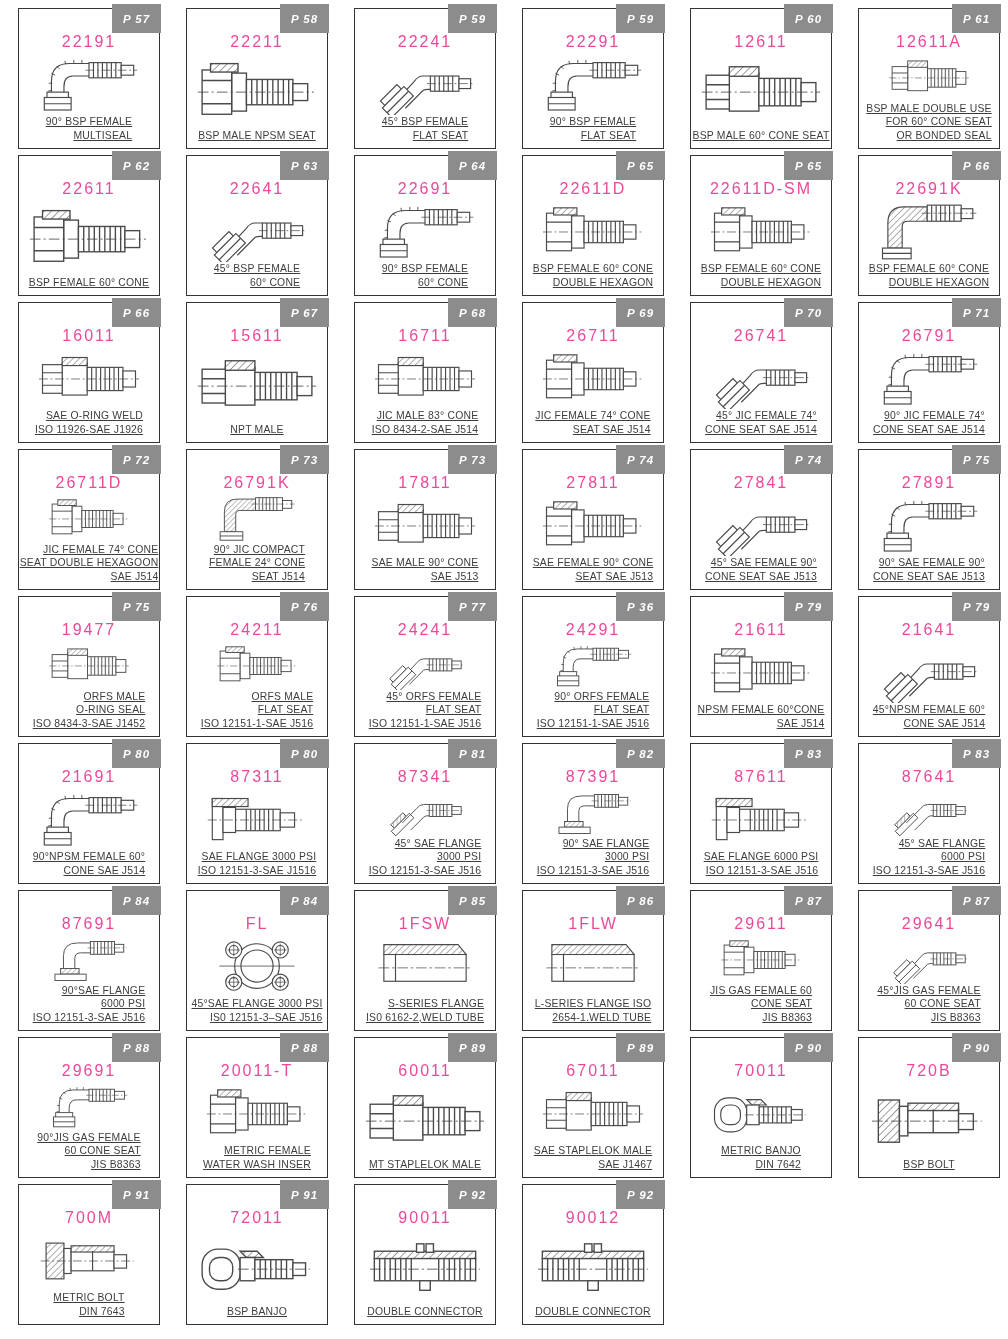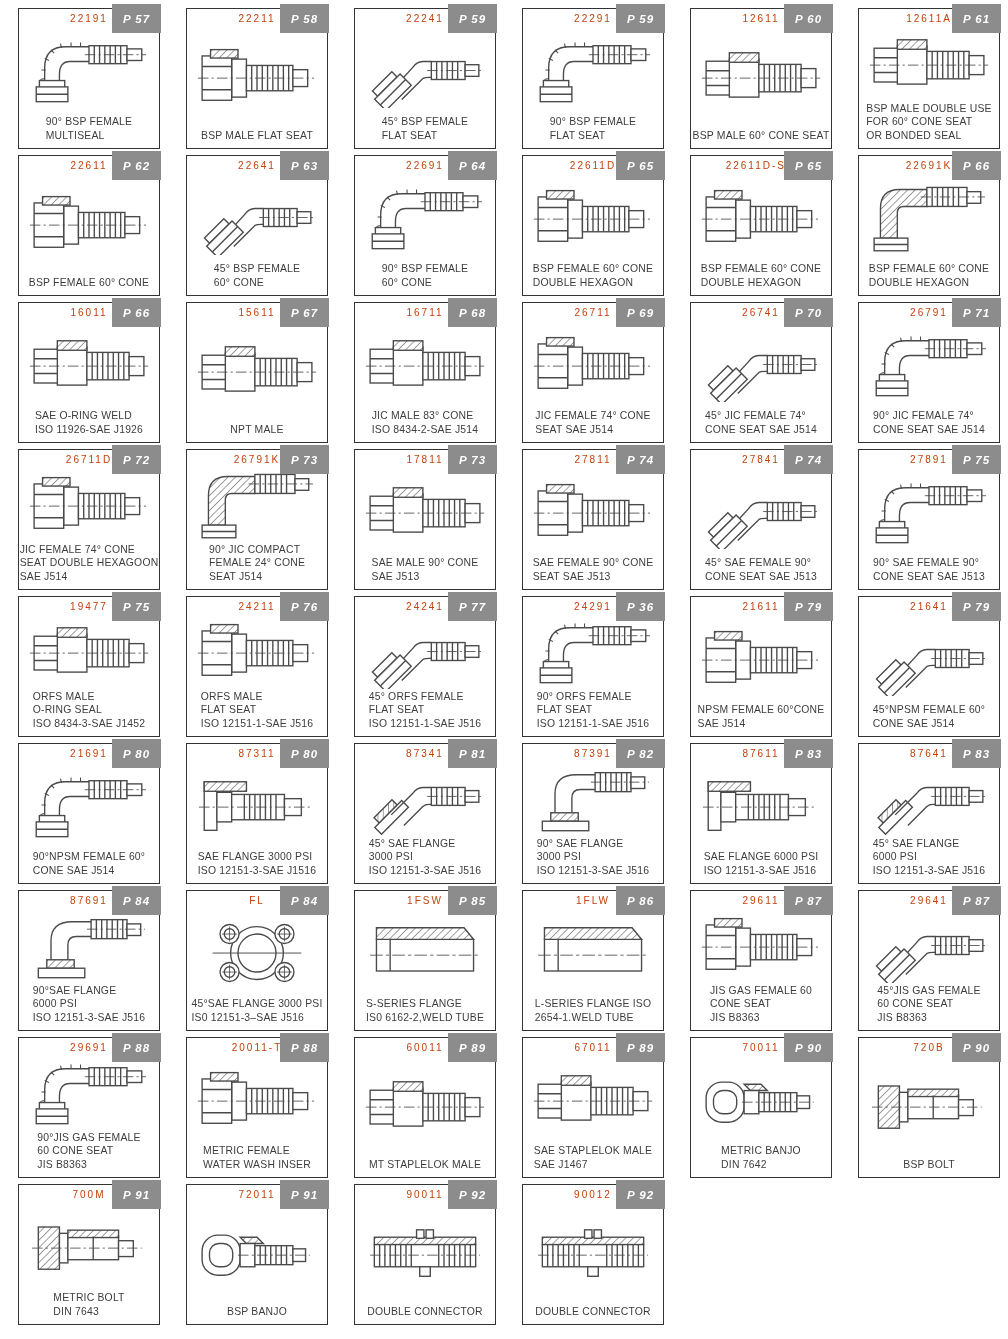--- a/index.html
+++ b/index.html
@@ -22,38 +22,39 @@
   .badge{
     position:absolute;top:-5px;right:-2px;
     width:49px;height:29px;
     background:var(--badge,#8c8c8c);
     color:var(--badge-text,#fff);
     font-size:11.5px;font-weight:bold;font-style:italic;
     display:flex;align-items:center;justify-content:center;
     letter-spacing:1px;
   }
   .part{
-    margin-top:4px;
-    font-size:10px;color:#c2410c;
+    margin-top:24px;
+    font-size:16px;color:#ec4899;
     letter-spacing:2px;
     white-space:nowrap;
   }
   .art{
     flex:1;min-height:0;width:100%;
     display:flex;align-items:center;justify-content:center;
     overflow:hidden;
   }
   .art svg{width:128px;height:100%;max-height:76px;}
   .desc{
     margin:0 2px 6px 2px;
-    text-align:left;
+    text-align:right;
     font-size:10.4px;line-height:1.28;
     color:#3d3d3d;
     letter-spacing:.2px;
     white-space:nowrap;
+    text-decoration:underline;
   }
 </style>
 </head>
 <body>
 
 <svg width="0" height="0" style="position:absolute" aria-hidden="true">
   <defs>
     <pattern id="hatch" width="5" height="5" patternUnits="userSpaceOnUse" patternTransform="rotate(45)">
       <rect width="5" height="5" fill="#ffffff"></rect>
       <line x1="0" y1="0" x2="0" y2="5" stroke="#5a5a5a" stroke-width="1.1"></line>
@@ -258,21 +259,21 @@
 
   <div class="cell">
     <div class="badge">P 58</div>
     <div class="part">22211</div>
     <div class="art">
       <svg viewBox="0 0 120 72">
           <use href="#art-straight-female"></use>
         </svg>
     </div>
     <div class="desc">
-        <div>BSP MALE FLAT SEAT</div>
+        <div>BSP MALE NPSM SEAT</div>
       </div>
   </div>
 
   <div class="cell">
     <div class="badge">P 59</div>
     <div class="part">22241</div>
     <div class="art">
       <svg viewBox="0 0 120 72">
           <use href="#art-elbow45"></use>
         </svg>

